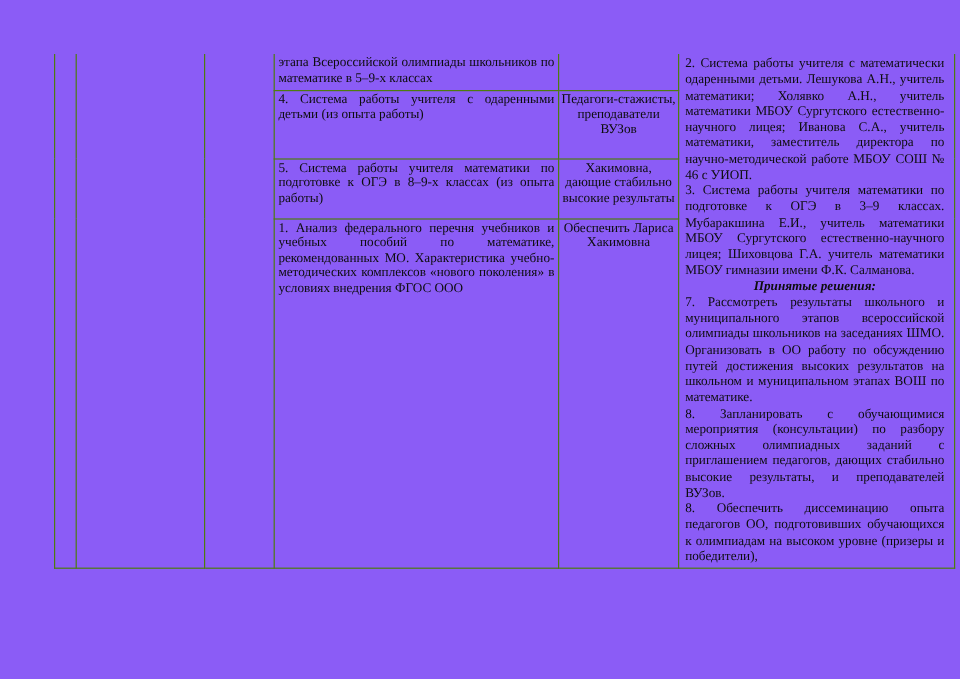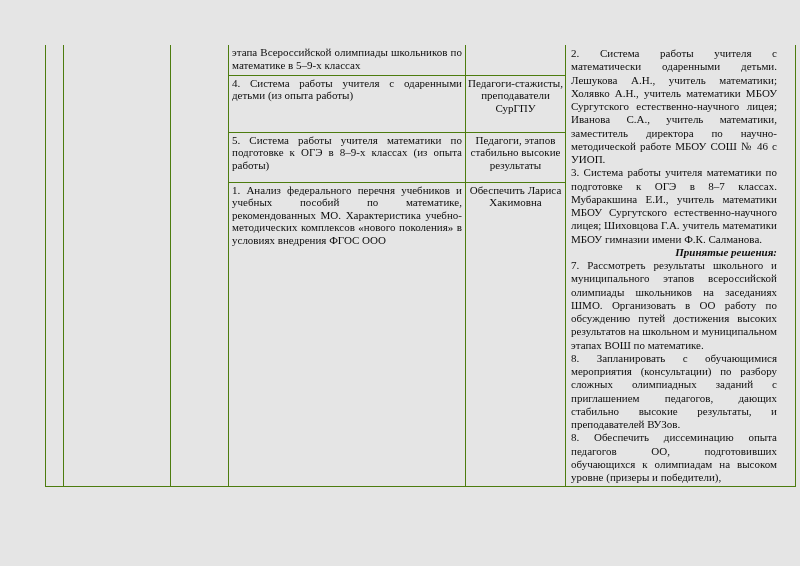--- a/index.html
+++ b/index.html
@@ -4,21 +4,21 @@
 <style>
   * { margin: 0; padding: 0; box-sizing: border-box; }
   html, body { background: #ffffff; }
   body {
     width: 800px; height: 566px;
     font-family: "Liberation Serif", "DejaVu Serif", serif;
   }
   .page {
     position: relative;
     width: 800px; height: 566px;
-    background: #e5e5e5;
+    background: #8b5cf6;
     overflow: hidden;
     color: #0d0d0d;
   }
   table.doc-table {
     position: absolute;
     left: 45px; top: 45px;
     width: 750px;
     border-collapse: collapse;
     table-layout: fixed;
   }
@@ -36,33 +36,33 @@
     line-height: 12.6px;
     text-align: justify;
   }
   td.cell-speaker {
     padding: 1px 2px;
     font-size: 11px;
     line-height: 12.6px;
     text-align: center;
   }
   td.cell-decisions {
-    padding: 2px 18px 2px 5px;
+    padding: 2px 8px 2px 5px;
     font-size: 11px;
     line-height: 13.25px;
     margin-top: 36px;
   }
   td.cell-decisions p {
     text-align: justify;
     margin: 0;
   }
   td.cell-decisions p.decisions-heading {
     font-weight: bold;
     font-style: italic;
-    text-align: right;
+    text-align: center;
   }
   tr.rA { height: 30px; }
   tr.rB { height: 57px; }
   tr.rC { height: 50px; }
 </style>
 </head>
 <body>
 
 <div class="page">
   <table class="doc-table">
@@ -80,41 +80,41 @@
         <td class="cell-empty" rowspan="4"></td>
         <td class="cell-empty" rowspan="4"></td>
         <td class="cell-agenda">
           <div>этапа Всероссийской олимпиады школьников по математике в 5–9-х классах</div>
         </td>
         <td class="cell-speaker">
           <div></div>
         </td>
         <td class="cell-decisions" rowspan="4">
           <p>2. Система работы учителя с математически одаренными детьми. Лешукова А.Н., учитель математики; Холявко А.Н., учитель математики МБОУ Сургутского естественно-научного лицея; Иванова С.А., учитель математики, заместитель директора по научно-методической работе МБОУ СОШ № 46 с УИОП.</p>
-          <p>3. Система работы учителя математики по подготовке к ОГЭ в 8–7 классах. Мубаракшина Е.И., учитель математики МБОУ Сургутского естественно-научного лицея; Шиховцова Г.А. учитель математики МБОУ гимназии имени Ф.К. Салманова.</p>
+          <p>3. Система работы учителя математики по подготовке к ОГЭ в 3–9 классах. Мубаракшина Е.И., учитель математики МБОУ Сургутского естественно-научного лицея; Шиховцова Г.А. учитель математики МБОУ гимназии имени Ф.К. Салманова.</p>
           <p class="decisions-heading">Принятые решения:</p>
           <p>7. Рассмотреть результаты школьного и муниципального этапов всероссийской олимпиады школьников на заседаниях ШМО. Организовать в ОО работу по обсуждению путей достижения высоких результатов на школьном и муниципальном этапах ВОШ по математике.</p>
           <p>8. Запланировать с обучающимися мероприятия (консультации) по разбору сложных олимпиадных заданий с приглашением педагогов, дающих стабильно высокие результаты, и преподавателей ВУЗов.</p>
           <p>8. Обеспечить диссеминацию опыта педагогов ОО, подготовивших обучающихся к олимпиадам на высоком уровне (призеры и победители),</p>
         </td>
       </tr>
       <tr class="rB">
         <td class="cell-agenda">
           <div>4. Система работы учителя с одаренными детьми (из опыта работы)</div>
         </td>
         <td class="cell-speaker">
-          <div>Педагоги-стажисты, преподаватели СурГПУ</div>
+          <div>Педагоги-стажисты, преподаватели ВУЗов</div>
         </td>
       </tr>
       <tr class="rC">
         <td class="cell-agenda">
           <div>5. Система работы учителя математики по подготовке к ОГЭ в 8–9-х классах (из опыта работы)</div>
         </td>
         <td class="cell-speaker">
-          <div>Педагоги, этапов стабильно высокие результаты</div>
+          <div>Хакимовна, дающие стабильно высокие результаты</div>
         </td>
       </tr>
       <tr class="rD">
         <td class="cell-agenda">
           <div>1. Анализ федерального перечня учебников и учебных пособий по математике, рекомендованных МО. Характеристика учебно-методических комплексов «нового поколения» в условиях внедрения ФГОС ООО</div>
         </td>
         <td class="cell-speaker">
           <div>Обеспечить Лариса Хакимовна</div>
         </td>
       </tr>

